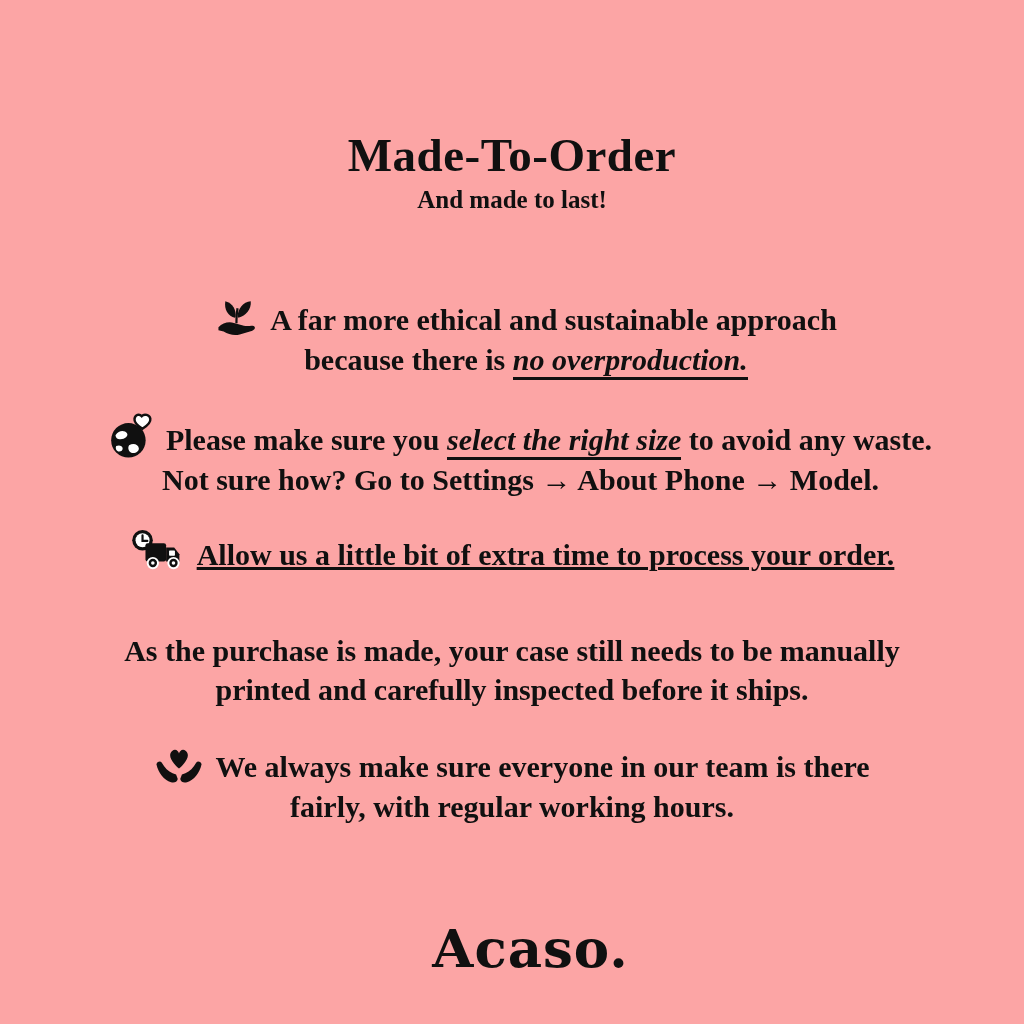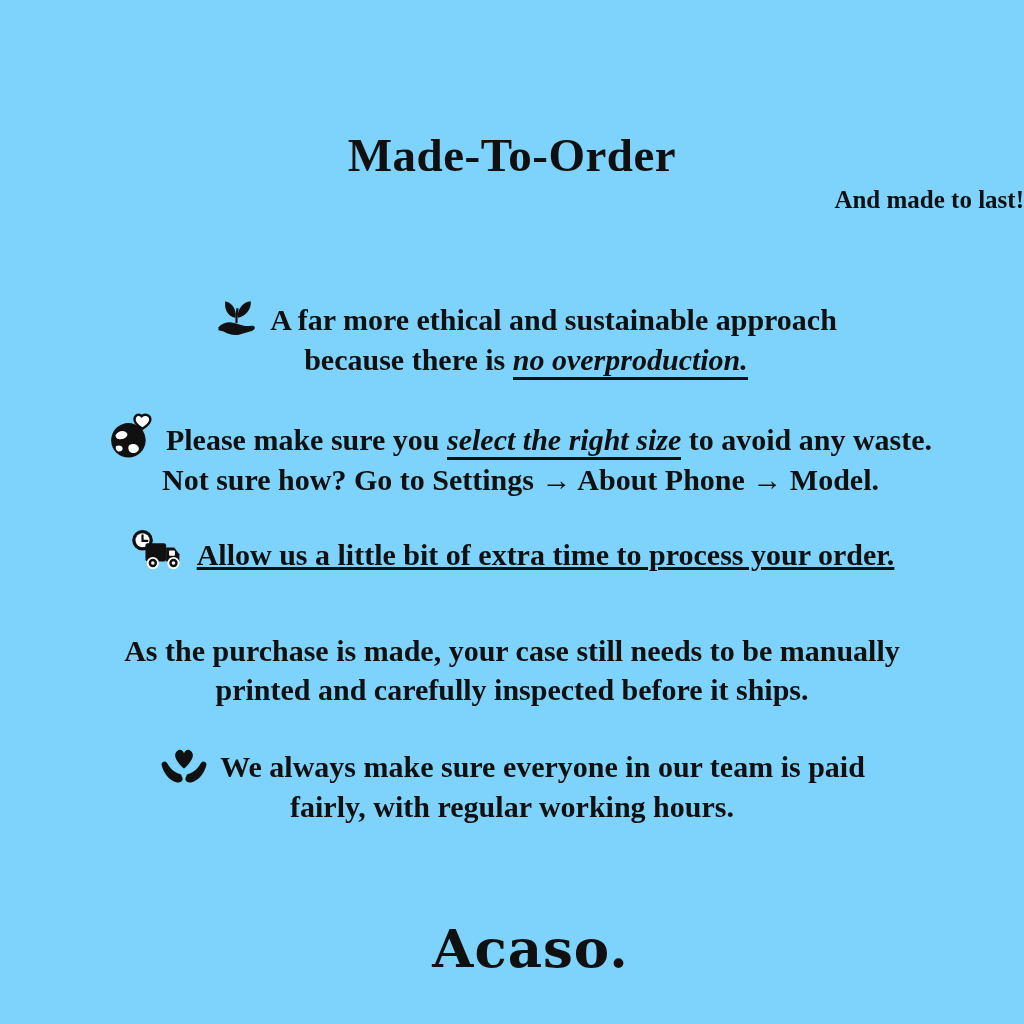--- a/index.html
+++ b/index.html
@@ -1,24 +1,24 @@
 <!DOCTYPE html>
 <html><head>
 <meta charset="utf-8">
 <style>
   html,body{margin:0;padding:0;background:#ffffff;}
   .page{
-    width:1024px;height:1024px;background:#7dd3fc;color:#101010;
+    width:1024px;height:1024px;background:#fca5a5;color:#101010;
     font-family:"Liberation Serif",serif;font-weight:bold;
     text-align:center;position:relative;overflow:hidden;
   }
   .title{
     padding-top:130px;font-size:47px;line-height:1.1;letter-spacing:.5px;
   }
-  .subtitle{font-size:25px;line-height:1.15;margin-top:4px;text-align:right;}
+  .subtitle{font-size:25px;line-height:1.15;margin-top:4px;}
   .para{font-size:30px;line-height:39px;}
   .p-ethical{margin-top:80px;padding-left:28px;}
   .p-size{margin-top:33px;padding-left:17px;}
   .p-processing{margin-top:30px;text-decoration:underline;}
   .p-manual{margin-top:56px;}
   .p-fairpay{margin-top:32px;}
   .line{white-space:nowrap;}
   .ul{border-bottom:3px solid currentColor;padding-bottom:1px;font-style:italic;}
   .inline-icon{display:inline-block;vertical-align:-10px;margin-right:11px;line-height:0;}
   .inline-icon svg{display:inline-block;}
@@ -97,21 +97,21 @@
   </div>
 
   <div class="para p-fairpay">
     <div class="line">
       <span class="inline-icon">
         <svg width="50" height="46" viewBox="0 0 64 60" fill="#101010" xmlns="http://www.w3.org/2000/svg">
           <path d="M32 36 C21 26.5 17.5 18 23 13 C27.2 9.4 31 12.4 32 16.4 C33 12.4 36.8 9.4 41 13 C46.5 18 43 26.5 32 36 Z"></path>
           <path d="M2.5 30 C4.5 26.5 7.6 26 9.4 28.2 L12.6 33 C16.6 38.6 22 42.4 28.2 43.6 L30.4 49.6 C29.6 53.6 25.6 55 21.6 53.8 C12.4 50.6 5.2 42.4 2.5 30 Z"></path>
           <path d="M61.5 30 C59.5 26.5 56.4 26 54.6 28.2 L51.4 33 C47.4 38.6 42 42.4 35.8 43.6 L33.6 49.6 C34.4 53.6 38.4 55 42.4 53.8 C51.6 50.6 58.8 42.4 61.5 30 Z"></path>
         </svg>
-      </span><span>We always make sure everyone in our team is paid</span>
+      </span><span>We always make sure everyone in our team is there</span>
     </div>
     <div class="line">fairly, with regular working hours.</div>
   </div>
 
   <div class="footer">
     <div class="brand">Acaso.</div>
   </div>
 
 </div>
 

